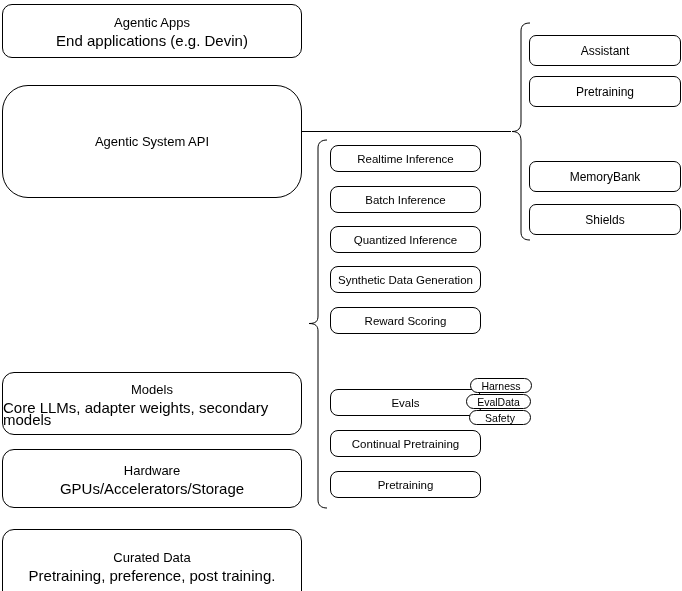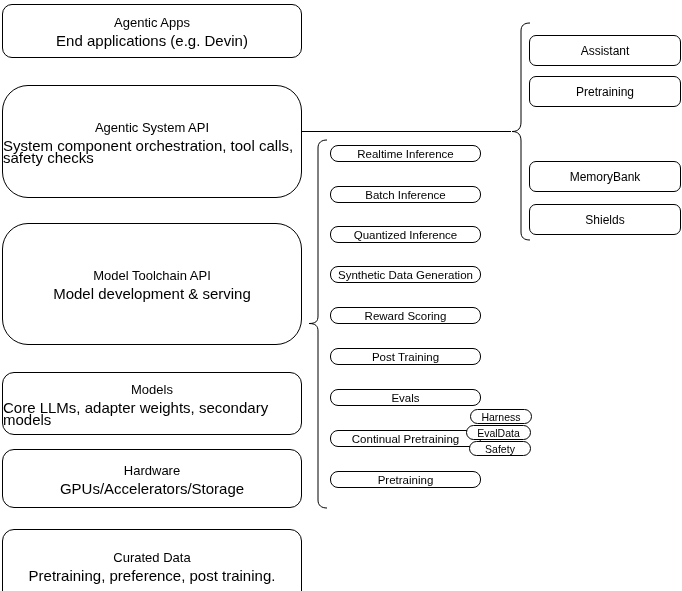--- a/index.html
+++ b/index.html
@@ -21,25 +21,25 @@
     flex-direction: column;
     align-items: center;
     justify-content: center;
     text-align: left;
   }
   
   .lbox { left: 2px; width: 300px; gap: 5px; }
   .ltitle { font-size: 13px; line-height: 15px; }
   .lsub   { font-size: 15px; line-height: 12px; }
   
-  .mbox { left: 330px; width: 151px; height: 17px; border-radius: 8px; font-size: 11.5px; }
+  .mbox { left: 330px; width: 151px; height: 27px; border-radius: 8px; font-size: 11.5px; }
   
   .rbox { left: 529px; width: 152px; height: 31px; border-radius: 7px; font-size: 12px; }
   
-  .pill { height: 15px; border-radius: 8px; font-size: 10.5px; z-index: 5; margin-top: 31px; }
+  .pill { height: 15px; border-radius: 8px; font-size: 10.5px; z-index: 5; }
   svg.overlay {
     position: absolute;
     left: 0; top: 0;
     width: 682px; height: 591px;
     pointer-events: none;
   }
 </style>
 </head>
 <body>
 
@@ -50,25 +50,20 @@
     <path d="M530,23 C524,23 521,25.5 521,31 L521,122 C521,128 518.5,131.5 512,131.5 C518.5,131.5 521,135 521,141 L521,232 C521,237.5 524,240 530,240" fill="none" stroke="#000000" stroke-width="1"></path>
     <path d="M327,140 C321.5,140 318,142.5 318,148 L318,316 C318,321.5 315.5,323.5 309,323.5 C315.5,323.5 318,326 318,331 L318,500 C318,505.5 321.5,508 327,508" fill="none" stroke="#000000" stroke-width="1"></path>
   </svg>
 
   <div class="node lbox" style="top:4px;height:54px;border-radius:10px">
     <div class="ltitle">Agentic Apps</div>
     <div class="lsub">End applications (e.g. Devin)</div>
   </div>
   <div class="node lbox" style="top:85px;height:113px;border-radius:26px">
     <div class="ltitle">Agentic System API</div>
-    <div class="lsub">System component orchestration, tool calls, safety checks</div>
-  </div>
-  <div class="node lbox" style="top:223px;height:122px;border-radius:26px">
-    <div class="ltitle">Model Toolchain API</div>
-    <div class="lsub">Model development &amp; serving</div>
   </div>
   <div class="node lbox" style="top:372px;height:63px;border-radius:12px">
     <div class="ltitle">Models</div>
     <div class="lsub">Core LLMs, adapter weights, secondary models</div>
   </div>
   <div class="node lbox" style="top:449px;height:59px;border-radius:12px">
     <div class="ltitle">Hardware</div>
     <div class="lsub">GPUs/Accelerators/Storage</div>
   </div>
   <div class="node lbox" style="top:529px;height:74px;border-radius:12px">
@@ -83,23 +78,20 @@
     <span>Batch Inference</span>
   </div>
   <div class="node mbox" style="top:226px">
     <span>Quantized Inference</span>
   </div>
   <div class="node mbox" style="top:266px">
     <span>Synthetic Data Generation</span>
   </div>
   <div class="node mbox" style="top:307px">
     <span>Reward Scoring</span>
-  </div>
-  <div class="node mbox" style="top:348px">
-    <span>Post Training</span>
   </div>
   <div class="node mbox" style="top:389px">
     <span>Evals</span>
   </div>
   <div class="node mbox" style="top:430px">
     <span>Continual Pretraining</span>
   </div>
   <div class="node mbox" style="top:471px">
     <span>Pretraining</span>
   </div>

